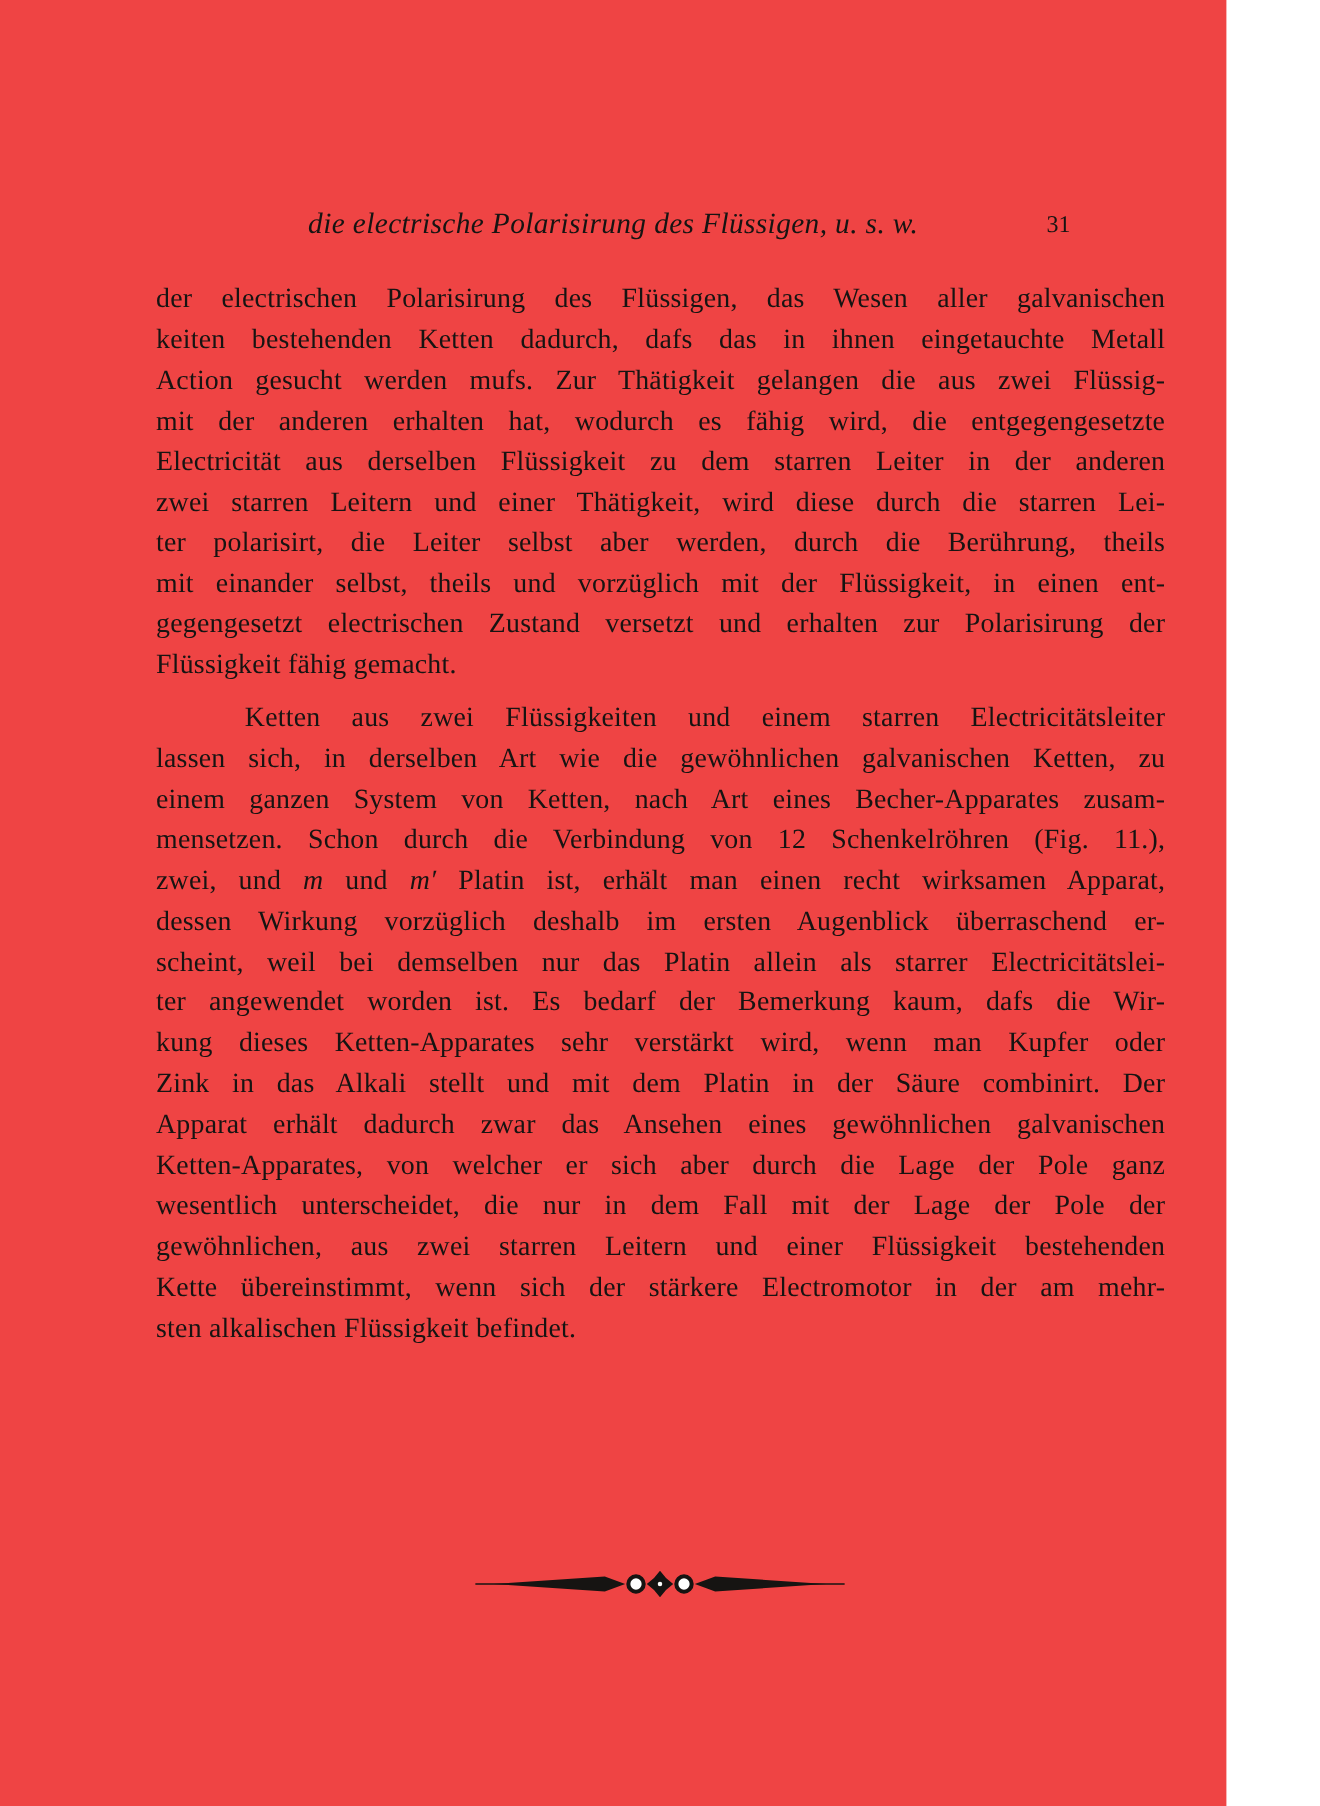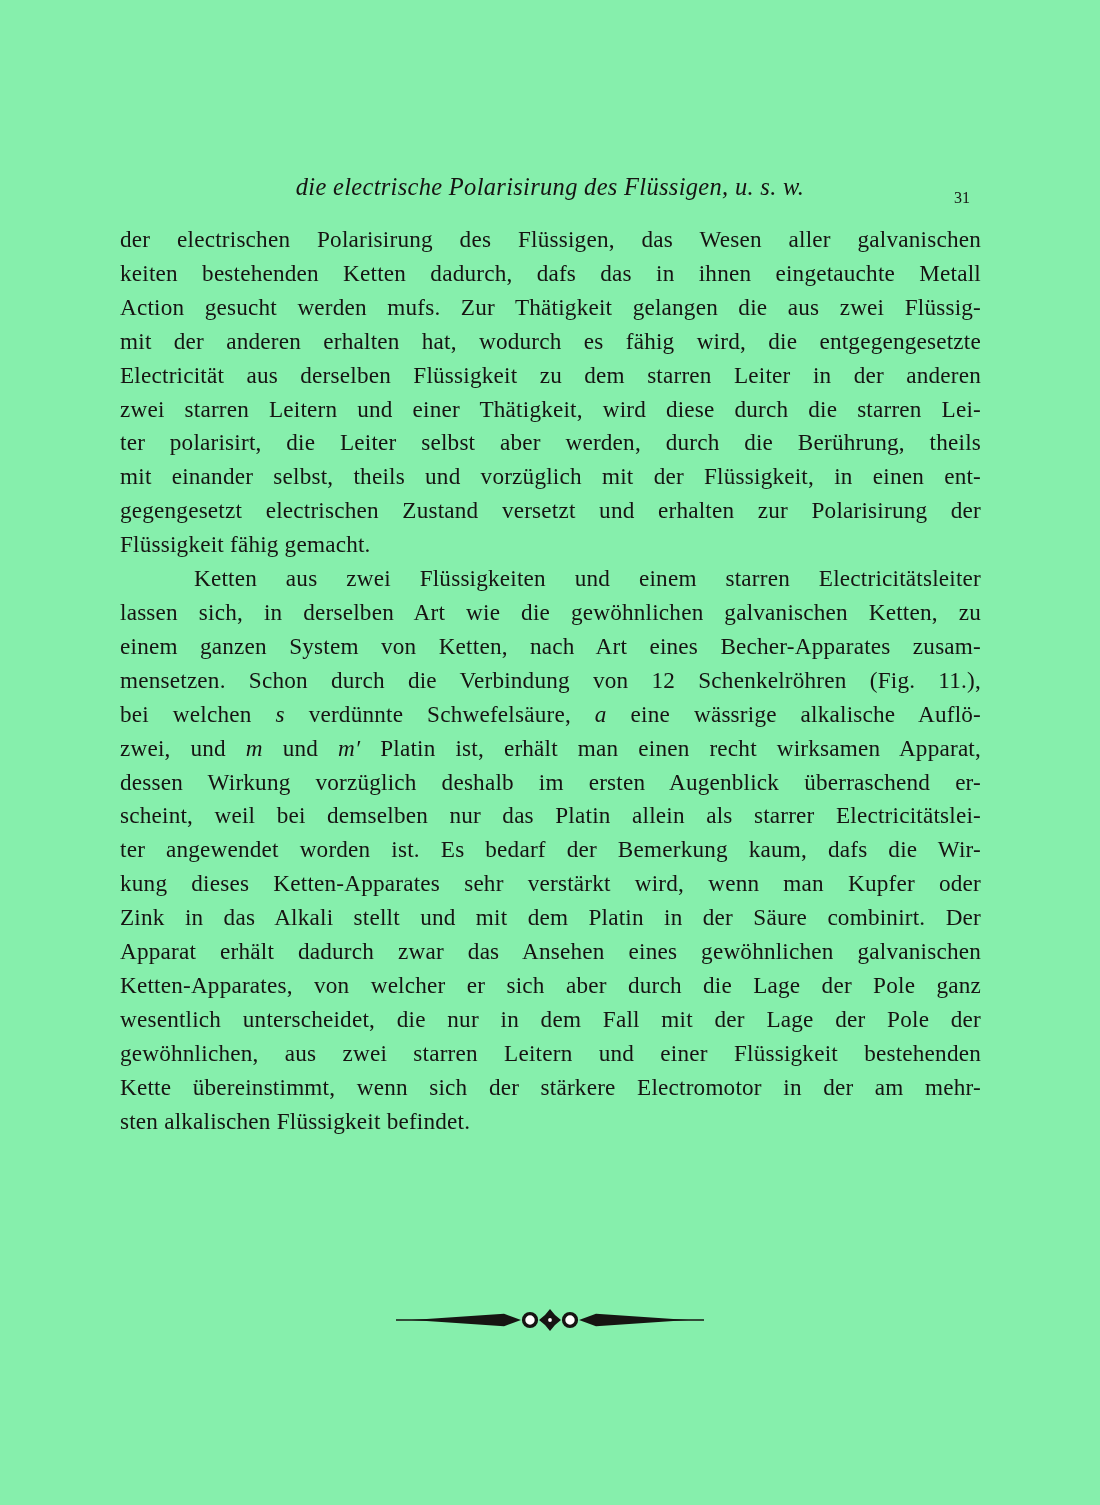--- a/index.html
+++ b/index.html
@@ -1,20 +1,20 @@
 <!DOCTYPE html>
 <html><head>
 <meta charset="utf-8">
 <style>
   html, body { margin: 0; padding: 0; background: #ffffff; }
   .page {
     position: relative;
-    width: 1100px;
+    width: 1022px;
     height: 1505px;
-    background: #86efac;
+    background: #ef4444;
     color: #161412;
     font-family: "Liberation Serif", "DejaVu Serif", serif;
     overflow: hidden;
   }
   .running-head {
     position: absolute;
     left: 120px;
     right: 120px;
     top: 170px;
     height: 34px;
@@ -22,34 +22,34 @@
     font-size: 24.5px;
     line-height: 34px;
   }
   .head-title {
     font-style: italic;
     letter-spacing: 0.3px;
   }
   .page-number {
     position: absolute;
     right: 10px;
-    top: 11px;
+    top: 0;
     font-style: normal;
-    font-size: 16px;
+    font-size: 20px;
   }
   .body-text {
     position: absolute;
     left: 120px;
     width: 861px;
     top: 223px;
     font-size: 23.2px;
     line-height: 33.9px;
     letter-spacing: 0.2px;
   }
-  .para { margin: 0; }
+  .para { margin: 10px; }
   .line {
     text-align: justify;
     text-align-last: justify;
     white-space: normal;
   }
   .line.last { text-align-last: left; }
   .line.indent { padding-left: 74px; }
   .it { font-style: italic; }
   .divider {
     position: absolute;
@@ -78,21 +78,20 @@
         <div class="line"><span>ter polarisirt, die Leiter selbst aber werden, durch die Berührung, theils</span></div>
         <div class="line"><span>mit einander selbst, theils und vorzüglich mit der Flüssigkeit, in einen ent-</span></div>
         <div class="line"><span>gegengesetzt electrischen Zustand versetzt und erhalten zur Polarisirung der</span></div>
         <div class="line last"><span>Flüssigkeit fähig gemacht.</span></div>
       </div>
       <div class="para">
         <div class="line indent"><span>Ketten aus zwei Flüssigkeiten und einem starren Electricitätsleiter</span></div>
         <div class="line"><span>lassen sich, in derselben Art wie die gewöhnlichen galvanischen Ketten, zu</span></div>
         <div class="line"><span>einem ganzen System von Ketten, nach Art eines Becher-Apparates zusam-</span></div>
         <div class="line"><span>mensetzen.  Schon durch die Verbindung von 12 Schenkelröhren (Fig. 11.),</span></div>
-        <div class="line"><span>bei welchen </span><span class="it">s</span><span> verdünnte Schwefelsäure, </span><span class="it">a</span><span> eine wässrige alkalische Auflö-</span></div>
         <div class="line"><span>zwei, und </span><span class="it">m</span><span> und </span><span class="it">m′</span><span> Platin ist, erhält man einen recht wirksamen Apparat,</span></div>
         <div class="line"><span>dessen Wirkung vorzüglich deshalb im ersten Augenblick überraschend er-</span></div>
         <div class="line"><span>scheint, weil bei demselben nur das Platin allein als starrer Electricitätslei-</span></div>
         <div class="line"><span>ter angewendet worden ist.  Es bedarf der Bemerkung kaum, dafs die Wir-</span></div>
         <div class="line"><span>kung dieses Ketten-Apparates sehr verstärkt wird, wenn man Kupfer oder</span></div>
         <div class="line"><span>Zink in das Alkali stellt und mit dem Platin in der Säure combinirt.  Der</span></div>
         <div class="line"><span>Apparat erhält dadurch zwar das Ansehen eines gewöhnlichen galvanischen</span></div>
         <div class="line"><span>Ketten-Apparates, von welcher er sich aber durch die Lage der Pole ganz</span></div>
         <div class="line"><span>wesentlich unterscheidet, die nur in dem Fall mit der Lage der Pole der</span></div>
         <div class="line"><span>gewöhnlichen, aus zwei starren Leitern und einer Flüssigkeit bestehenden</span></div>

